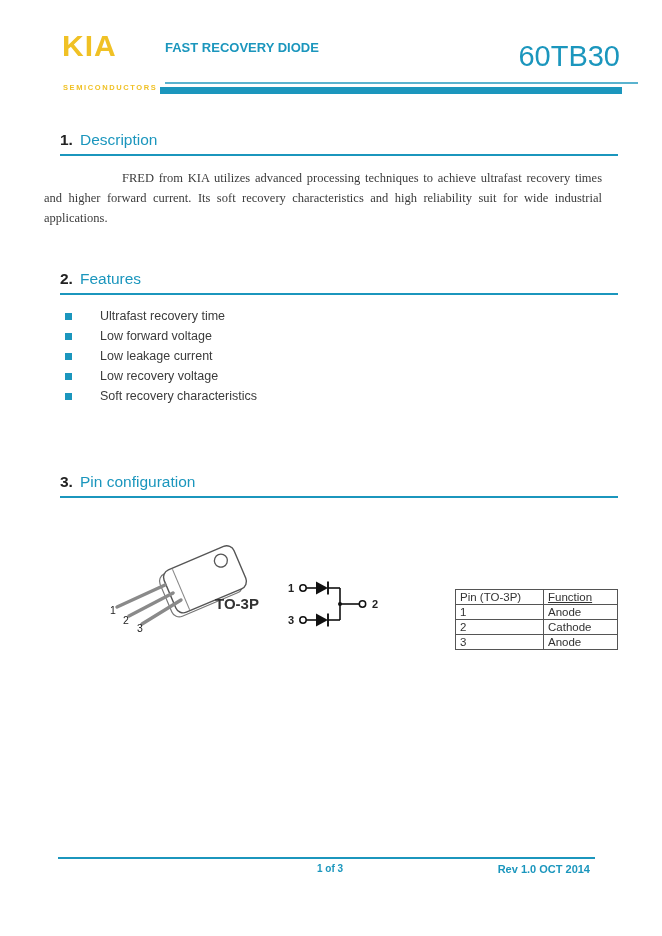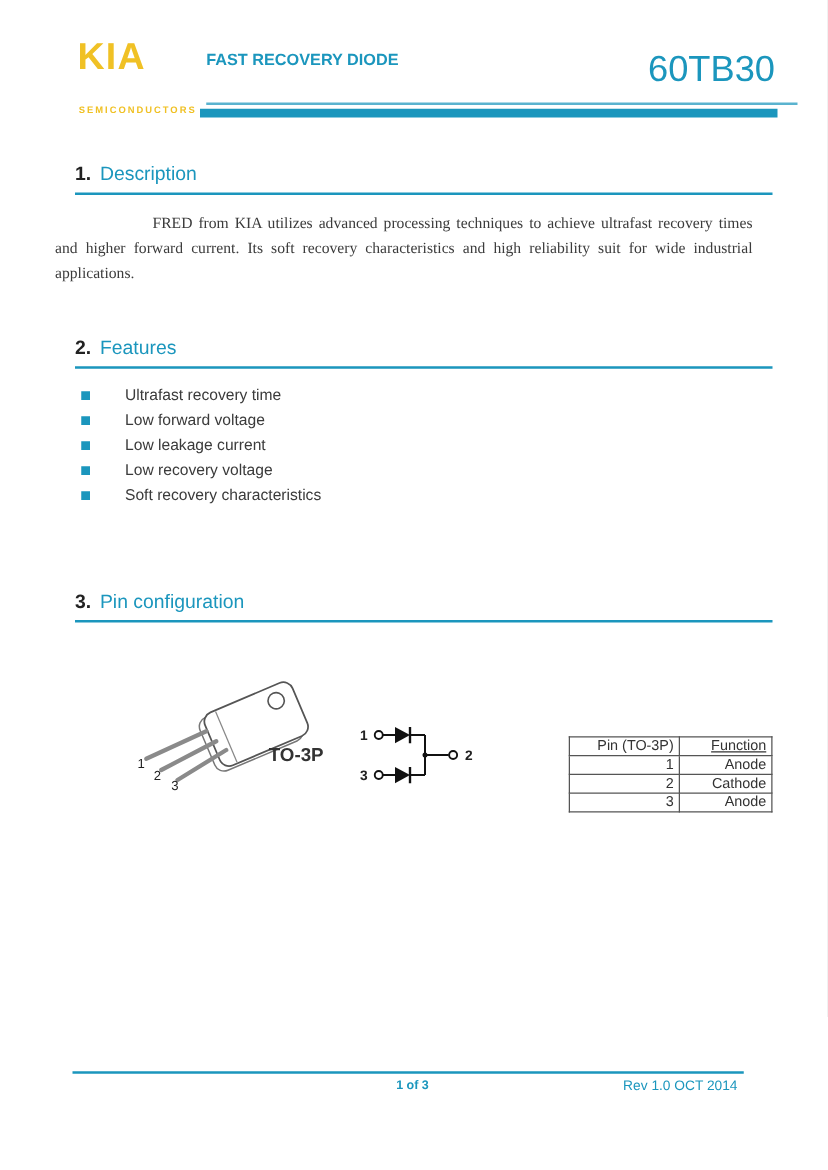--- a/index.html
+++ b/index.html
@@ -68,31 +68,31 @@
   .feat-item{display:flex;align-items:center;height:20px;font-size:12.5px;color:var(--ink);gap:11px;}
   .bullet{flex:none;width:7px;height:7px;background:var(--accent);margin:0 17px 0 5px;}
   
   .pkg-svg{position:absolute;left:103px;top:533px;}
   .sch-svg{position:absolute;left:283px;top:566px;}
   .pin-table{
     position:absolute;left:455px;top:589px;
     border-collapse:collapse;font-size:11.5px;color:#333;
   }
   .pin-table td{
-    border:1px solid #555;text-align:right;
+    border:1px solid #555;text-align:left;
     height:15px;padding:0 4px;
   }
   .pin-table .col-pin{width:88px;}
   .pin-table .col-fn{width:74px;text-decoration:underline;}
   
   .footer-rule{position:absolute;left:58px;top:857px;width:537px;height:2px;background:var(--accent);}
   .footer-page{position:absolute;left:60px;top:863px;width:540px;text-align:center;
     font-size:10px;font-weight:bold;color:var(--accent);}
   .footer-rev{position:absolute;right:72px;top:863px;
-    font-size:11px;font-weight:normal;color:var(--accent);}
+    font-size:11px;font-weight:bold;color:var(--accent);}
   svg text{font-family:"Liberation Sans", sans-serif;}
 </style>
 </head>
 <body>
 
 <div class="page">
 
   <div class="logo">KIA</div>
   <div class="logo-sub">SEMICONDUCTORS</div>
   <div class="doc-title">

